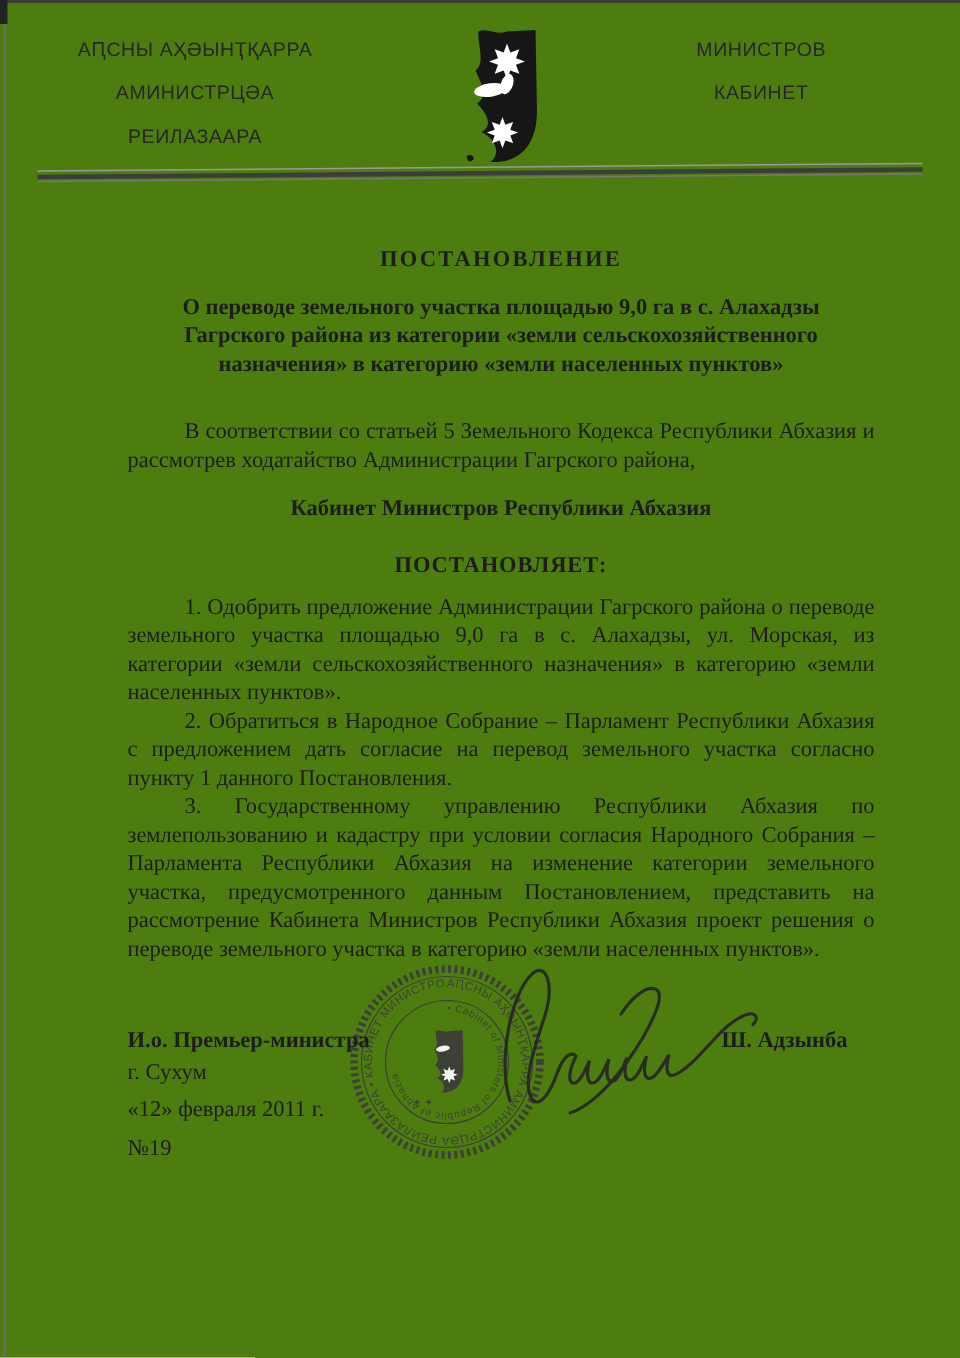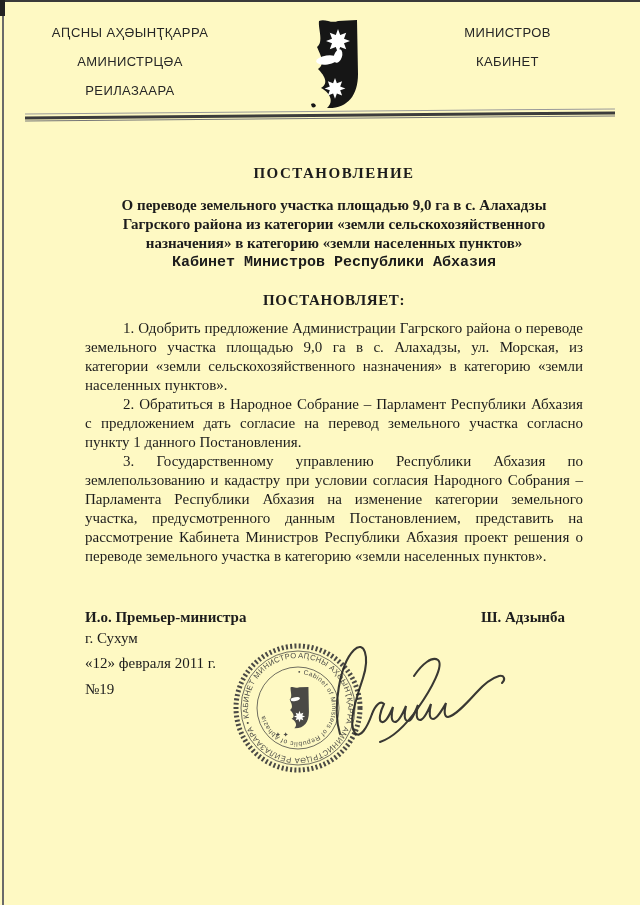--- a/index.html
+++ b/index.html
@@ -1,18 +1,18 @@
 <!DOCTYPE html>
 <html><head>
 <meta charset="utf-8">
 <style>
   html,body{margin:0;padding:0;background:#e8e8e8;}
   .page{
     position:relative;width:640px;height:905px;margin:0 auto;
-    background:#fef9c3;overflow:hidden;
+    background:#4d7c0f;overflow:hidden;
     font-family:"Liberation Serif", serif;color:#1c1c1c;
   }
   
   .edge-top{position:absolute;left:0;top:0;width:640px;height:2px;background:#3a3a3a;}
   .edge-left{position:absolute;left:2px;top:0;width:2px;height:905px;background:#6a6a6a;}
   .edge-corner{position:absolute;left:0;top:0;width:5px;height:16px;background:#222;}
 
   
   .header{
     position:relative;height:112px;
@@ -36,21 +36,21 @@
     margin-top:53px;text-align:center;font-weight:bold;
     font-size:15px;letter-spacing:1.5px;
   }
   .subject{margin-top:14px;text-align:center;font-weight:bold;font-size:15px;line-height:19px;}
   .para{
     margin:0;text-align:justify;font-size:15px;line-height:19px;
     text-indent:38px;
   }
   .intro{margin-top:26px;}
   .center-bold{text-align:center;font-weight:bold;font-size:15px;line-height:19px;}
-  .authority{font-family:Liberation Mono, monospace;}
+  .authority{margin-top:13px;}
   .resolves{margin-top:19px;letter-spacing:.6px;}
   .items{margin-top:9px;}
 
   
   .sigrow{
     margin-top:43px;display:flex;justify-content:space-between;
     font-weight:bold;font-size:15px;position:relative;z-index:3;
   }
   .sig-name{padding-right:18px;}
   .meta{font-size:15px;line-height:19px;position:relative;z-index:3;}
@@ -104,20 +104,21 @@
 
   <div class="content">
     <div class="title">ПОСТАНОВЛЕНИЕ</div>
 
     <div class="subject">
       <div>О переводе земельного участка площадью 9,0 га в с. Алахадзы</div>
       <div>Гагрского района из категории «земли сельскохозяйственного</div>
       <div>назначения» в категорию «земли населенных пунктов»</div>
     </div>
 
+    <p class="para intro">В соответствии со статьей 5 Земельного Кодекса Республики Абхазия и рассмотрев ходатайство Администрации Гагрского района,</p>
 
     <div class="center-bold authority">Кабинет Министров Республики Абхазия</div>
     <div class="center-bold resolves">ПОСТАНОВЛЯЕТ:</div>
 
     <div class="items">
       <p class="para">1. Одобрить предложение Администрации Гагрского района о переводе земельного участка площадью 9,0 га в с. Алахадзы, ул. Морская, из категории «земли сельскохозяйственного назначения» в категорию «земли населенных пунктов».</p>
       <p class="para">2. Обратиться в Народное Собрание – Парламент Республики Абхазия с предложением дать согласие на перевод земельного участка согласно пункту 1 данного Постановления.</p>
       <p class="para">3. Государственному управлению Республики Абхазия по землепользованию и кадастру при условии согласия Народного Собрания – Парламента Республики Абхазия на изменение категории земельного участка, предусмотренного данным Постановлением, представить на рассмотрение Кабинета Министров Республики Абхазия проект решения о переводе земельного участка в категорию «земли населенных пунктов».</p>
     </div>
 

